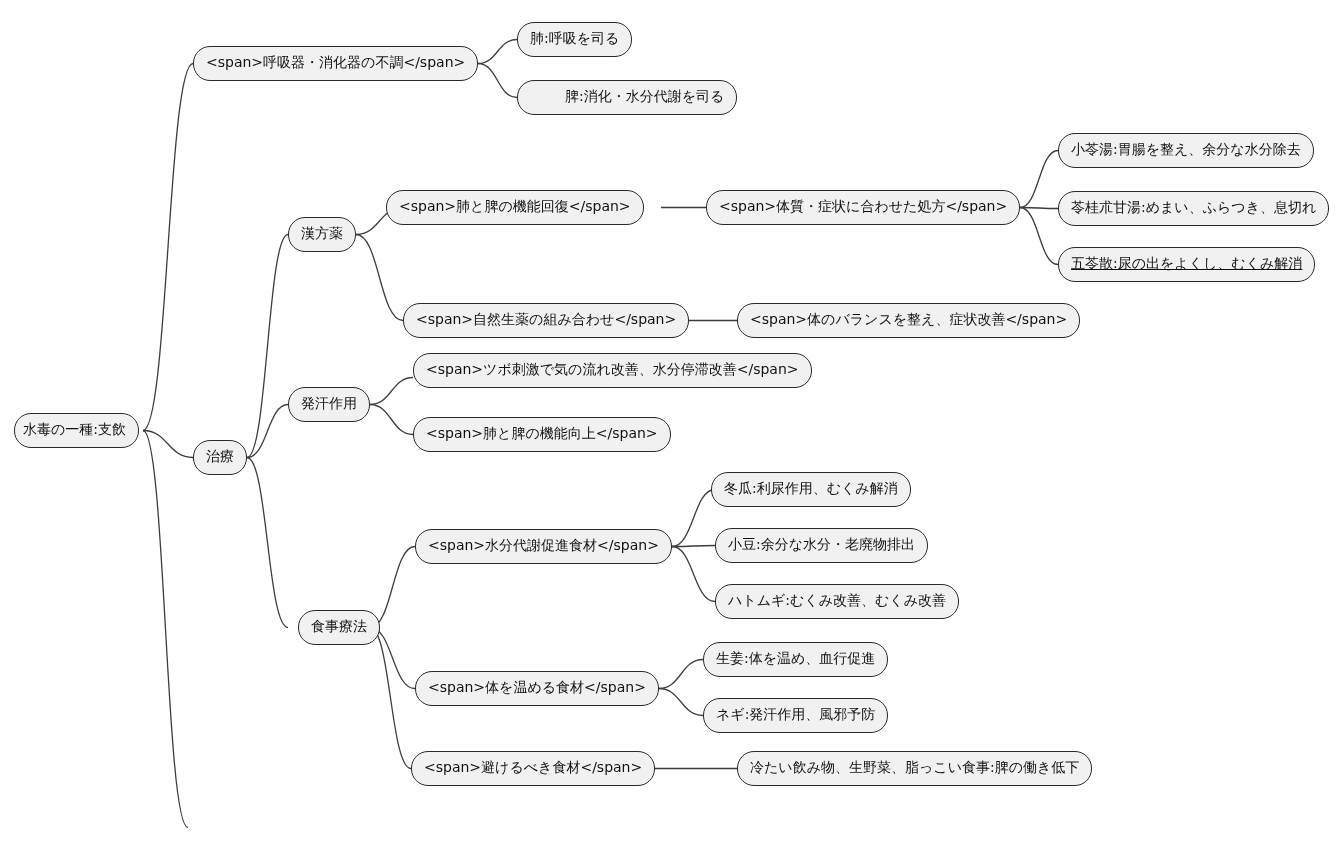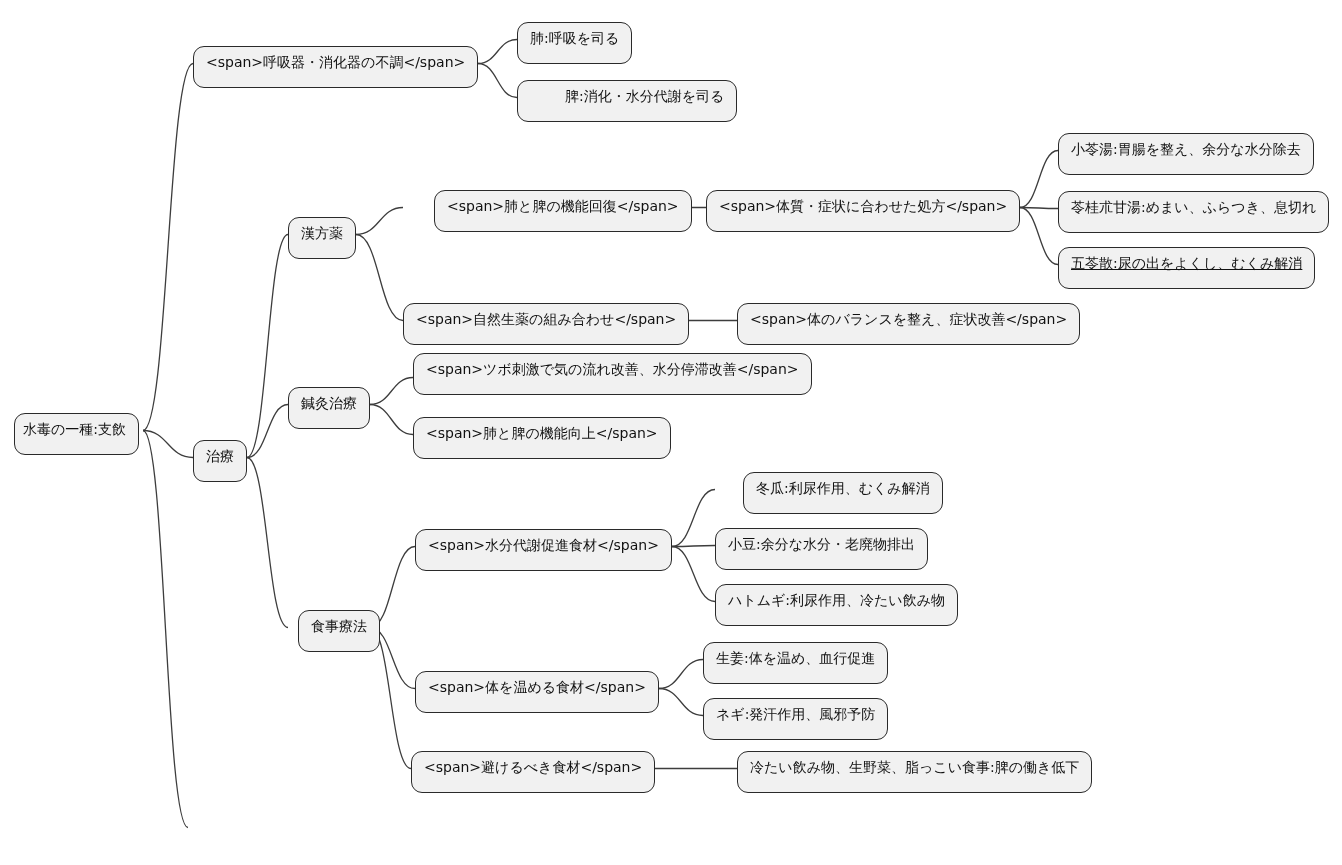--- a/index.html
+++ b/index.html
@@ -23,26 +23,26 @@
   }
   #edge-layer path{
     fill:none;
     stroke:var(--edge);
     stroke-width:1.3px;
   }
   .node{
     position:absolute;
     z-index:1;
     box-sizing:border-box;
-    height:42px;
+    height:35px;
     line-height:31px;
     padding:0 12px;
     background:var(--node-fill);
     border:1.6px solid var(--node-border);
-    border-radius:11px;
+    border-radius:17px;
     font-size:14px;
     color:var(--text);
     white-space:nowrap;
     text-align:center;
   }
 </style>
 </head>
 <body>
 
 <div id="canvas">
@@ -74,33 +74,33 @@
       <path d="M659,688.5 C681,688.5 681,715.5 703,715.5"></path>
       <path d="M655,768.5 C696,768.5 696,768.5 737,768.5"></path>
     </svg>
 
 <div class="node" style="left: 14px; top: 412.5px; padding-left: 8px;">水毒の一種:支飲</div>
     <div class="node" style="left: 193px; top: 45.5px;">&lt;span&gt;呼吸器・消化器の不調&lt;/span&gt;</div>
     <div class="node" style="left: 517px; top: 21.5px;">肺:呼吸を司る</div>
     <div class="node" style="left: 517px; top: 79.5px; padding-left: 47px;">脾:消化・水分代謝を司る</div>
     <div class="node" style="left: 193px; top: 439.5px; font-family: Liberation Serif, serif;">治療</div>
     <div class="node" style="left: 288px; top: 216.5px;">漢方薬</div>
-    <div class="node" style="left: 386px; top: 189.5px; margin-left: 48px;">&lt;span&gt;肺と脾の機能回復&lt;/span&gt;</div>
+    <div class="node" style="left: 386px; top: 189.5px;">&lt;span&gt;肺と脾の機能回復&lt;/span&gt;</div>
     <div class="node" style="left: 706px; top: 189.5px;">&lt;span&gt;体質・症状に合わせた処方&lt;/span&gt;</div>
     <div class="node" style="left: 1058px; top: 132.5px;">小苓湯:胃腸を整え、余分な水分除去</div>
     <div class="node" style="left: 1058px; top: 190.5px;">苓桂朮甘湯:めまい、ふらつき、息切れ</div>
     <div class="node" style="left: 1058px; top: 246.5px; text-decoration: underline;">五苓散:尿の出をよくし、むくみ解消</div>
     <div class="node" style="left: 403px; top: 302.5px;">&lt;span&gt;自然生薬の組み合わせ&lt;/span&gt;</div>
     <div class="node" style="left: 737px; top: 302.5px;">&lt;span&gt;体のバランスを整え、症状改善&lt;/span&gt;</div>
-    <div class="node" style="left: 288px; top: 386.5px;">鍼灸治療</div>
+    <div class="node" style="left: 288px; top: 386.5px;">発汗作用</div>
     <div class="node" style="left: 413px; top: 353px;">&lt;span&gt;ツボ刺激で気の流れ改善、水分停滞改善&lt;/span&gt;</div>
     <div class="node" style="left: 413px; top: 416.5px;">&lt;span&gt;肺と脾の機能向上&lt;/span&gt;</div>
     <div class="node" style="left: 298px; top: 609.5px;">食事療法</div>
     <div class="node" style="left: 415px; top: 528.5px;">&lt;span&gt;水分代謝促進食材&lt;/span&gt;</div>
-    <div class="node" style="left: 743px; top: 471.5px;">冬瓜:利尿作用、むくみ解消</div>
+    <div class="node" style="left: 711px; top: 471.5px;">冬瓜:利尿作用、むくみ解消</div>
     <div class="node" style="left: 715px; top: 527.5px;">小豆:余分な水分・老廃物排出</div>
-    <div class="node" style="left: 715px; top: 583.5px;">ハトムギ:利尿作用、冷たい飲み物</div>
+    <div class="node" style="left: 715px; top: 583.5px;">ハトムギ:むくみ改善、むくみ改善</div>
     <div class="node" style="left: 415px; top: 670.5px;">&lt;span&gt;体を温める食材&lt;/span&gt;</div>
     <div class="node" style="left: 703px; top: 641.5px;">生姜:体を温め、血行促進</div>
     <div class="node" style="left: 703px; top: 697.5px;">ネギ:発汗作用、風邪予防</div>
     <div class="node" style="left: 411px; top: 750.5px;">&lt;span&gt;避けるべき食材&lt;/span&gt;</div>
     <div class="node" style="left: 737px; top: 750.5px;">冷たい飲み物、生野菜、脂っこい食事:脾の働き低下</div>
   </div>
 
 </body></html>

